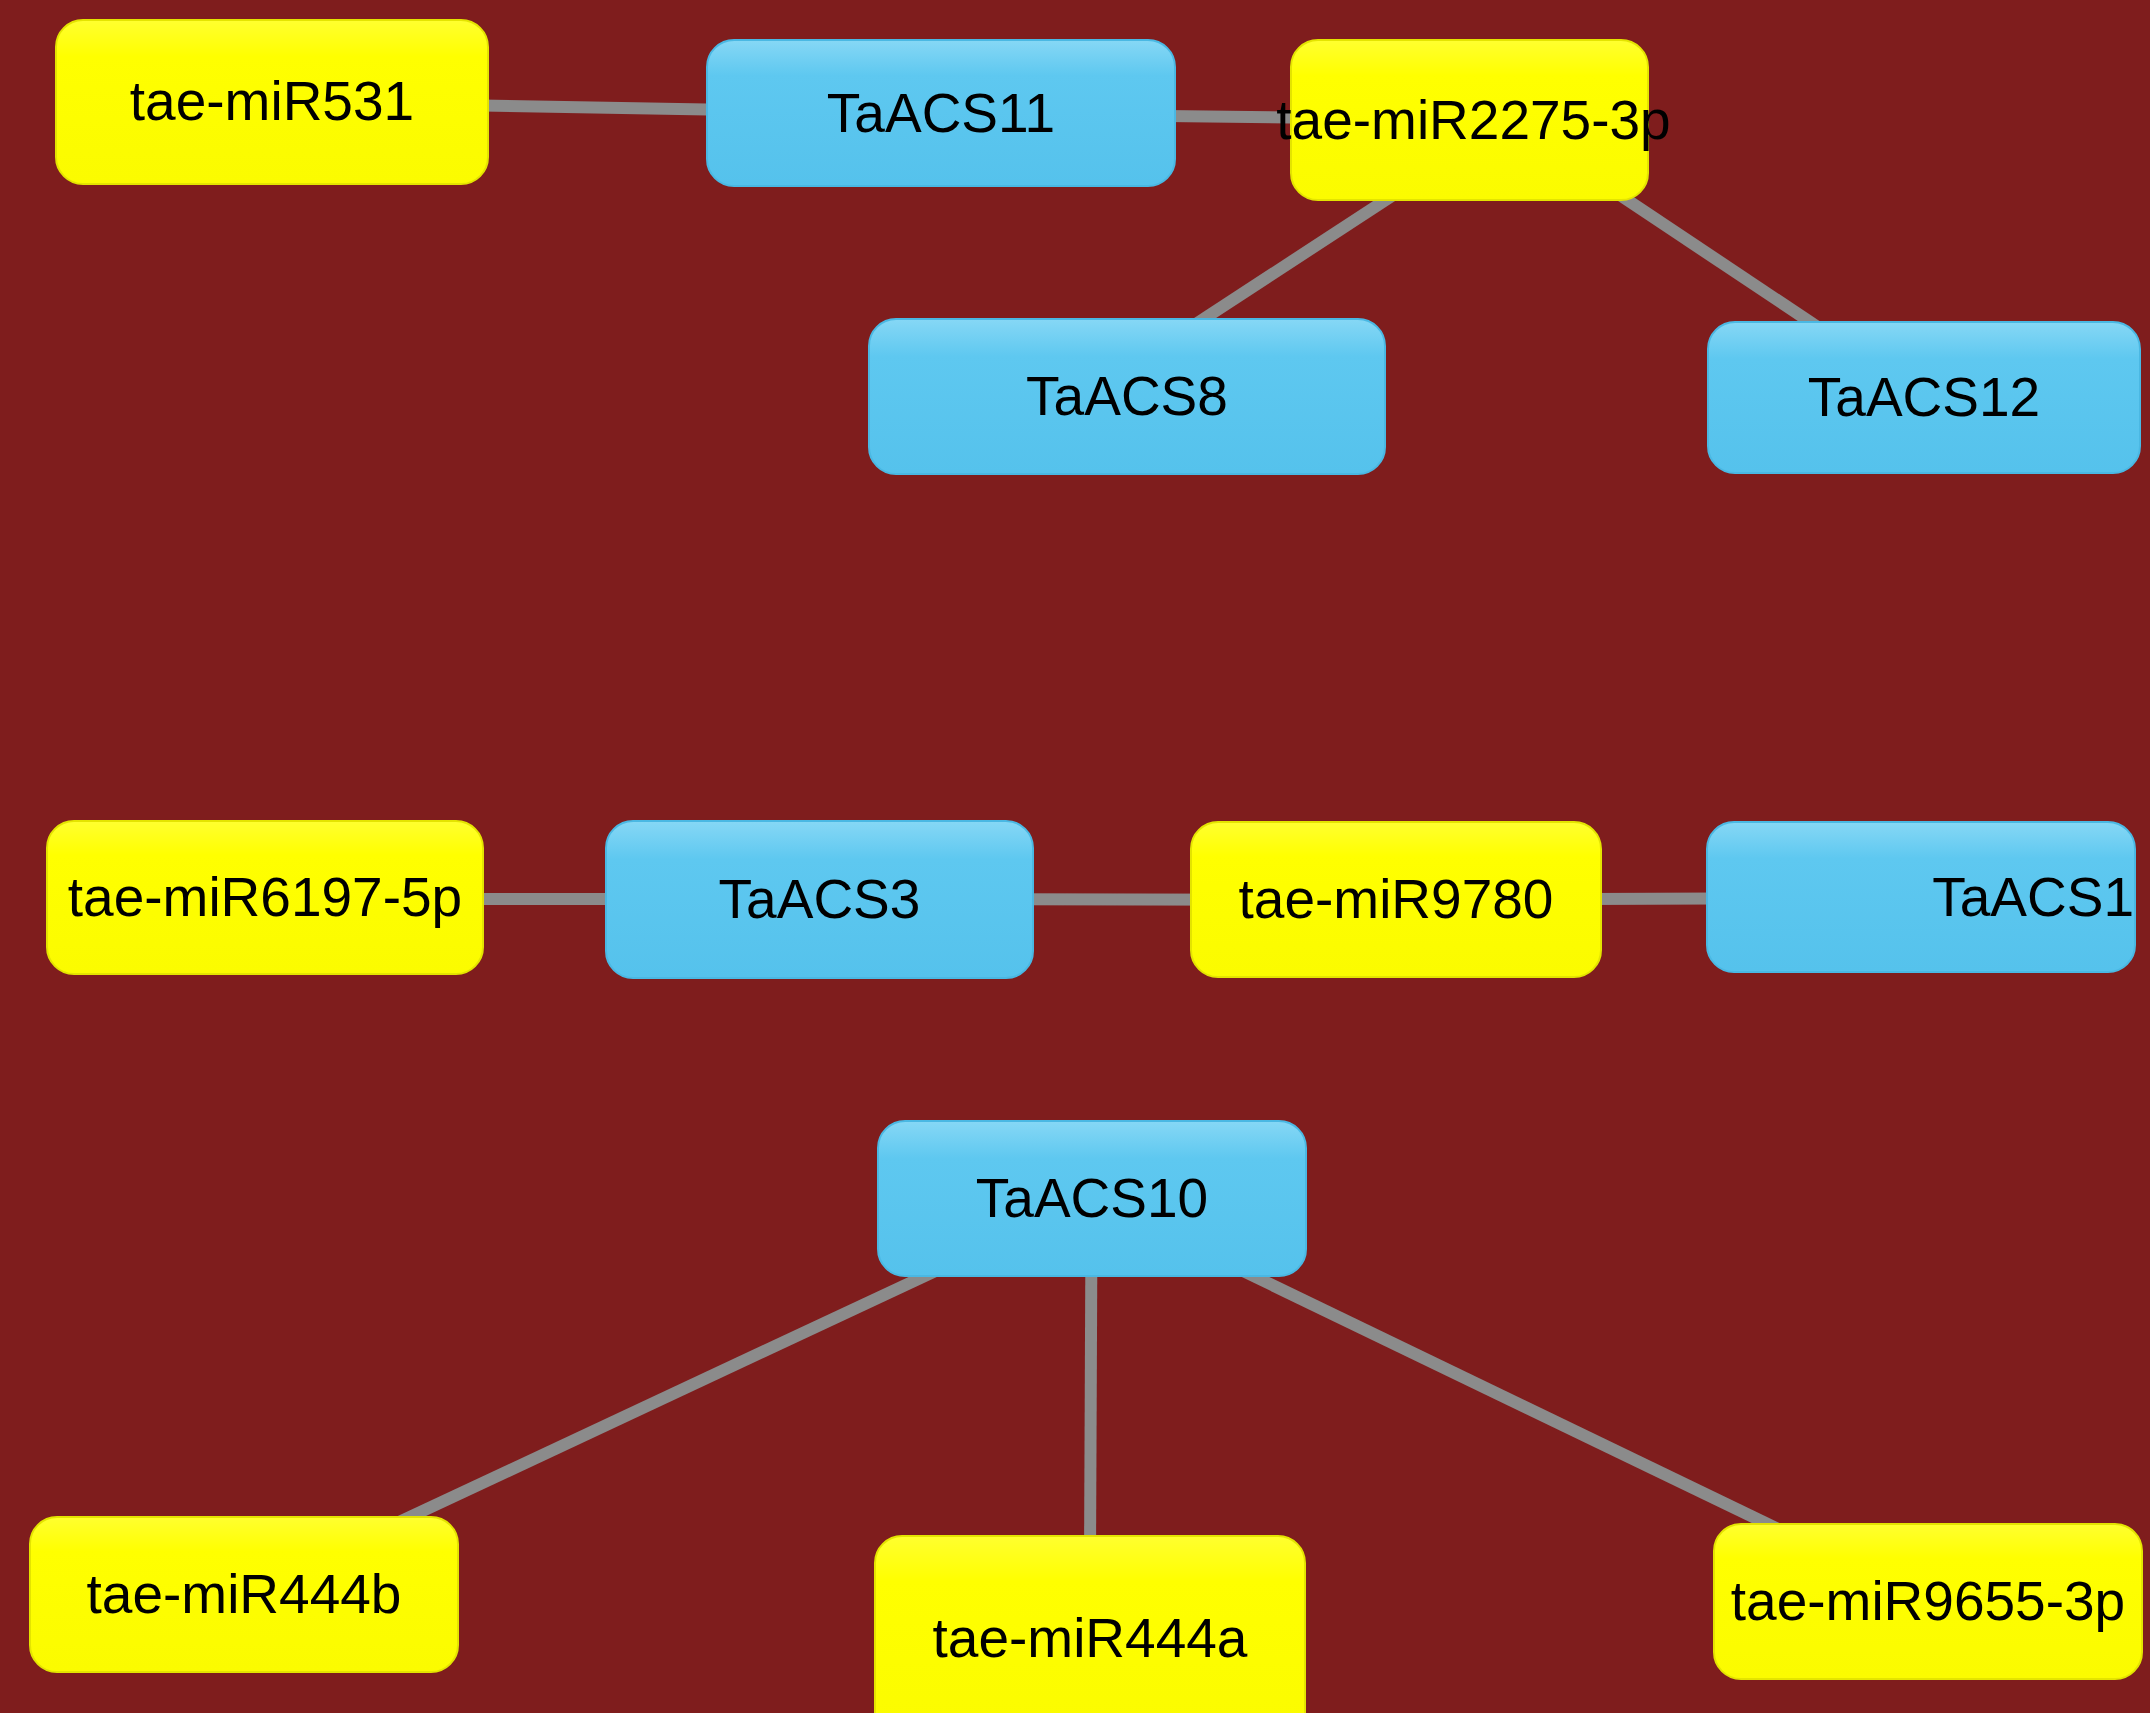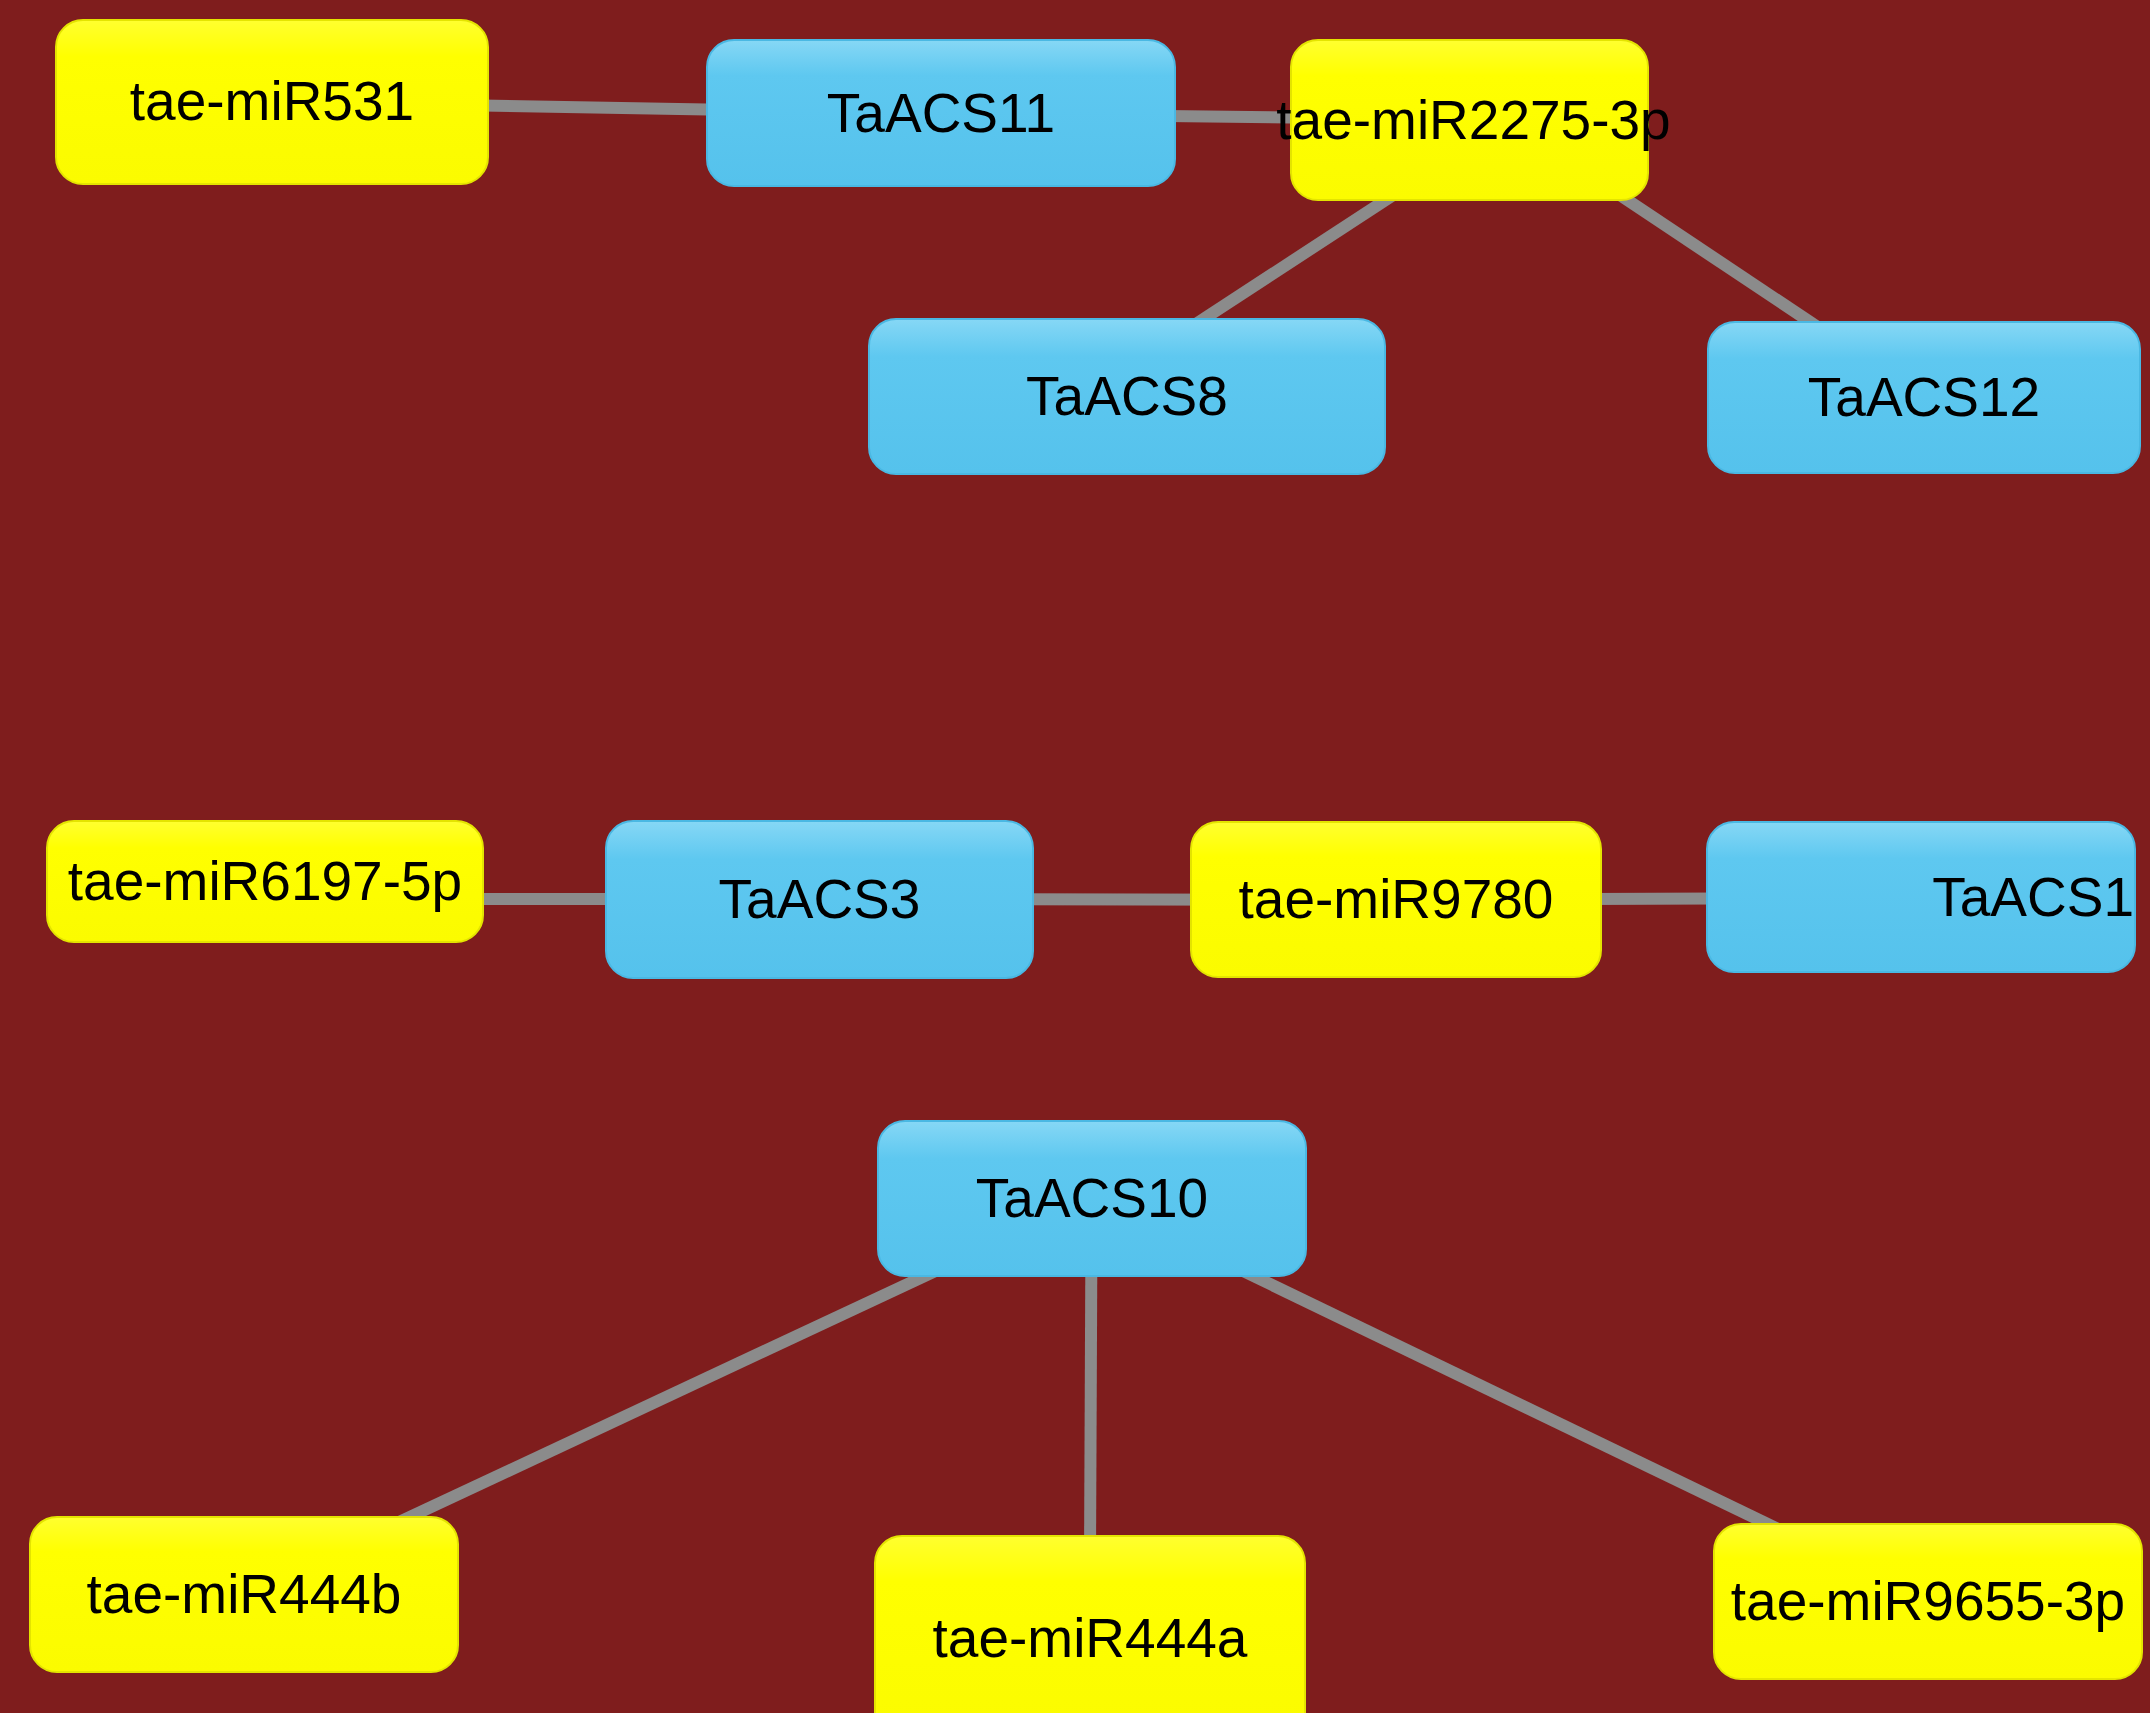--- a/index.html
+++ b/index.html
@@ -81,21 +81,21 @@
       </div>
       <div class="node mirna" style="left: 1290px; top: 39px; width: 359px; height: 162px; padding-left: 8px;">
         <span class="node-label">tae-miR2275-3p</span>
       </div>
       <div class="node gene" style="left: 868px; top: 318px; width: 518px; height: 157px;">
         <span class="node-label">TaACS8</span>
       </div>
       <div class="node gene" style="left: 1707px; top: 321px; width: 434px; height: 153px;">
         <span class="node-label">TaACS12</span>
       </div>
-      <div class="node mirna" style="left: 46px; top: 820px; width: 438px; height: 123px;">
+      <div class="node mirna" style="left: 46px; top: 820px; width: 438px; height: 155px;">
         <span class="node-label">tae-miR6197-5p</span>
       </div>
       <div class="node gene" style="left: 605px; top: 820px; width: 429px; height: 159px;">
         <span class="node-label">TaACS3</span>
       </div>
       <div class="node mirna" style="left: 1146px; top: 821px; width: 412px; height: 157px; margin-left: 44px;">
         <span class="node-label">tae-miR9780</span>
       </div>
       <div class="node gene" style="left: 1706px; top: 821px; width: 430px; height: 152px; justify-content: flex-end;">
         <span class="node-label">TaACS1</span>

